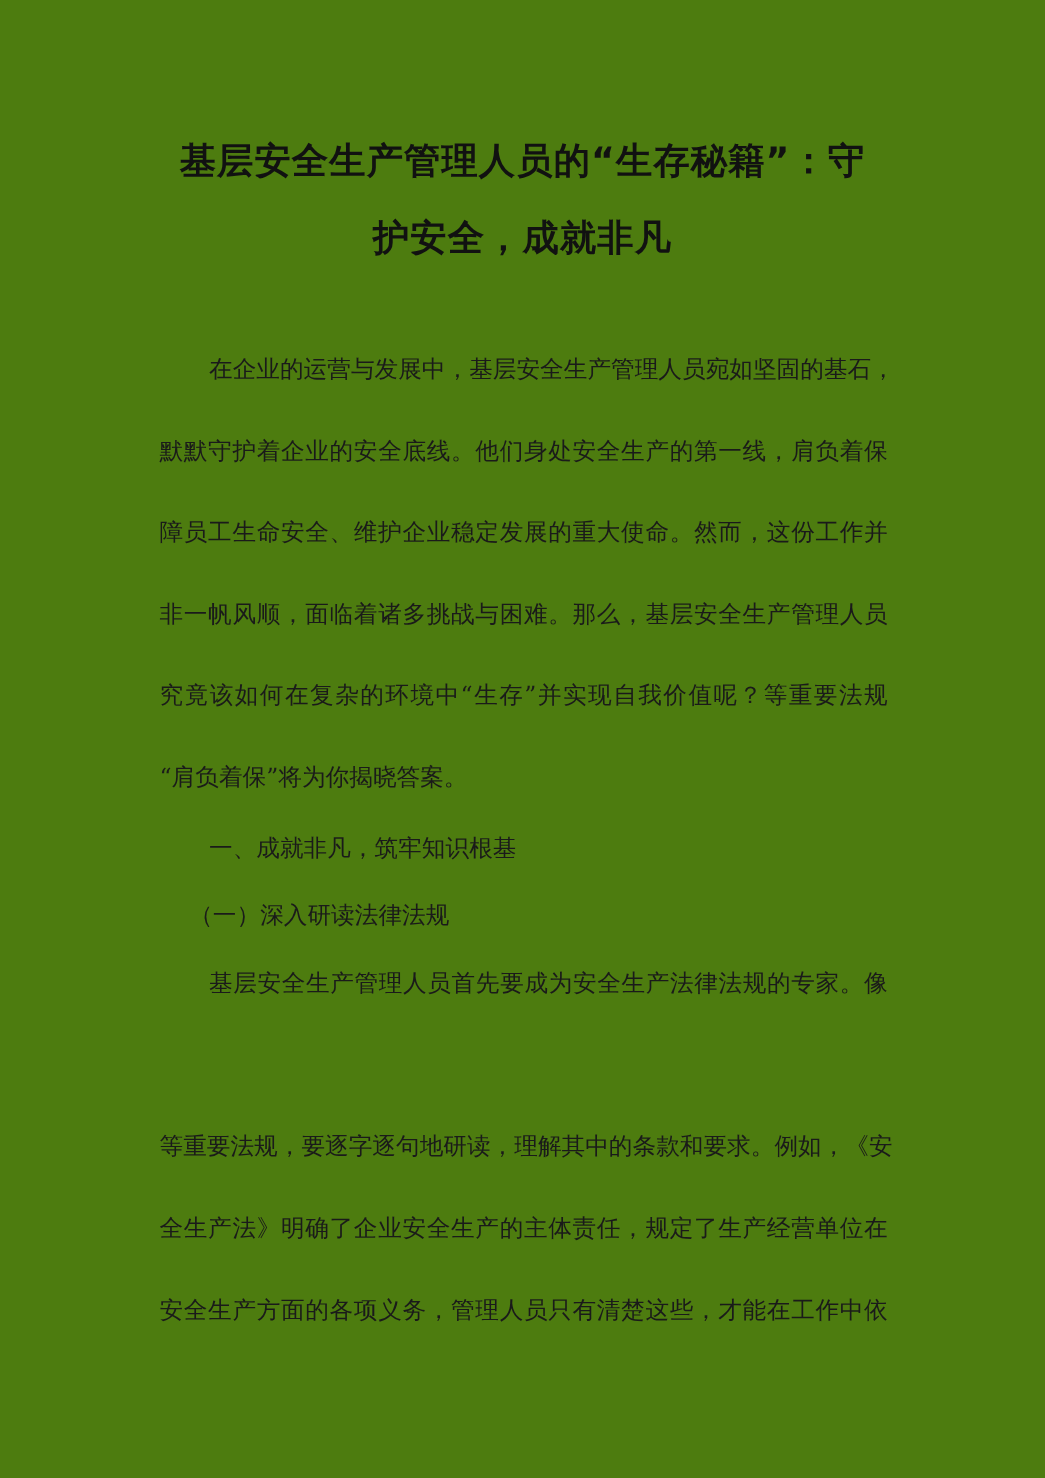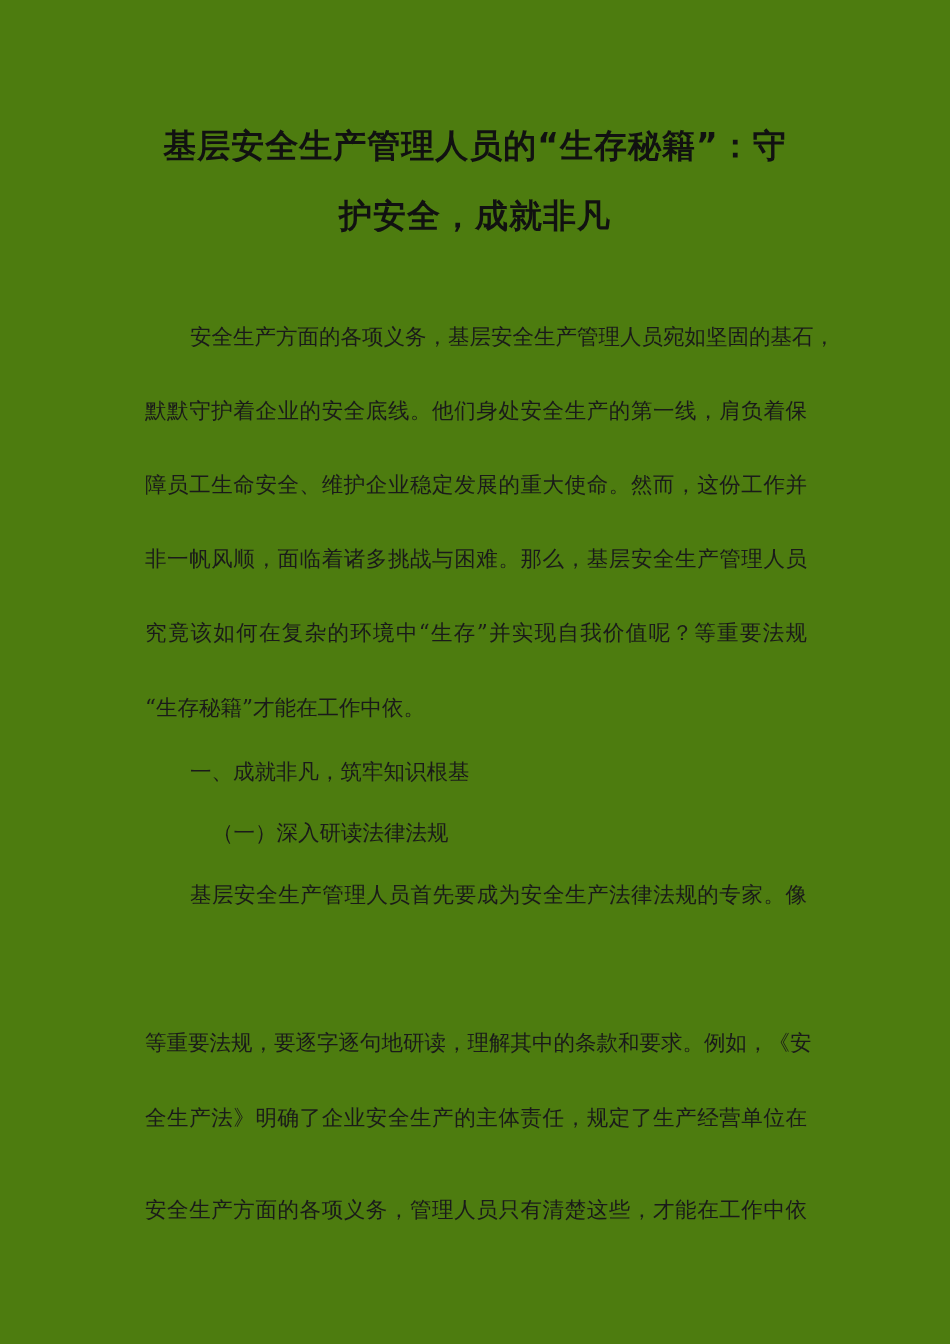--- a/index.html
+++ b/index.html
@@ -50,29 +50,29 @@
     .line.heading { text-align-last: left; }
   </style>
 </head>
 <body>
 
 <div class="page">
 
   <div class="title-line" style="top:126px;">基层安全生产管理人员的“生存秘籍”：守</div>
   <div class="title-line" style="top:196px;">护安全，成就非凡</div>
 
-  <div class="line indent" style="top:323px;">安全生产方面的各项义务，基层安全生产管理人员宛如坚固的基石，</div>
+  <div class="line indent" style="top:323px;">在企业的运营与发展中，基层安全生产管理人员宛如坚固的基石，</div>
   <div class="line" style="top:397px;">默默守护着企业的安全底线。他们身处安全生产的第一线，肩负着保</div>
   <div class="line" style="top:471px;">障员工生命安全、维护企业稳定发展的重大使命。然而，这份工作并</div>
   <div class="line" style="top:545px;">非一帆风顺，面临着诸多挑战与困难。那么，基层安全生产管理人员</div>
   <div class="line" style="top:619px;">究竟该如何在复杂的环境中“生存”并实现自我价值呢？等重要法规</div>
-  <div class="line last" style="top:694px;">“生存秘籍”才能在工作中依。</div>
+  <div class="line last" style="top:694px;">“肩负着保”将为你揭晓答案。</div>
 
   <div class="line indent heading" style="top:758px;">一、成就非凡，筑牢知识根基</div>
 
-  <div class="line heading" style="top:819px; left:172px;margin-left:40px;">（一）深入研读法律法规</div>
+  <div class="line heading" style="top:819px; left:172px;">（一）深入研读法律法规</div>
 
   <div class="line indent" style="top:881px;">基层安全生产管理人员首先要成为安全生产法律法规的专家。像</div>
   <div class="line" style="top:1104px;">全生产法》明确了企业安全生产的主体责任，规定了生产经营单位在</div>
   <div class="line" style="top:1029px;">等重要法规，要逐字逐句地研读，理解其中的条款和要求。例如，《安</div>
-  <div class="line" style="top:1178px;margin-top:18px;">安全生产方面的各项义务，管理人员只有清楚这些，才能在工作中依</div>
+  <div class="line" style="top:1178px;">安全生产方面的各项义务，管理人员只有清楚这些，才能在工作中依</div>
 
 </div>
 
 </body></html>

